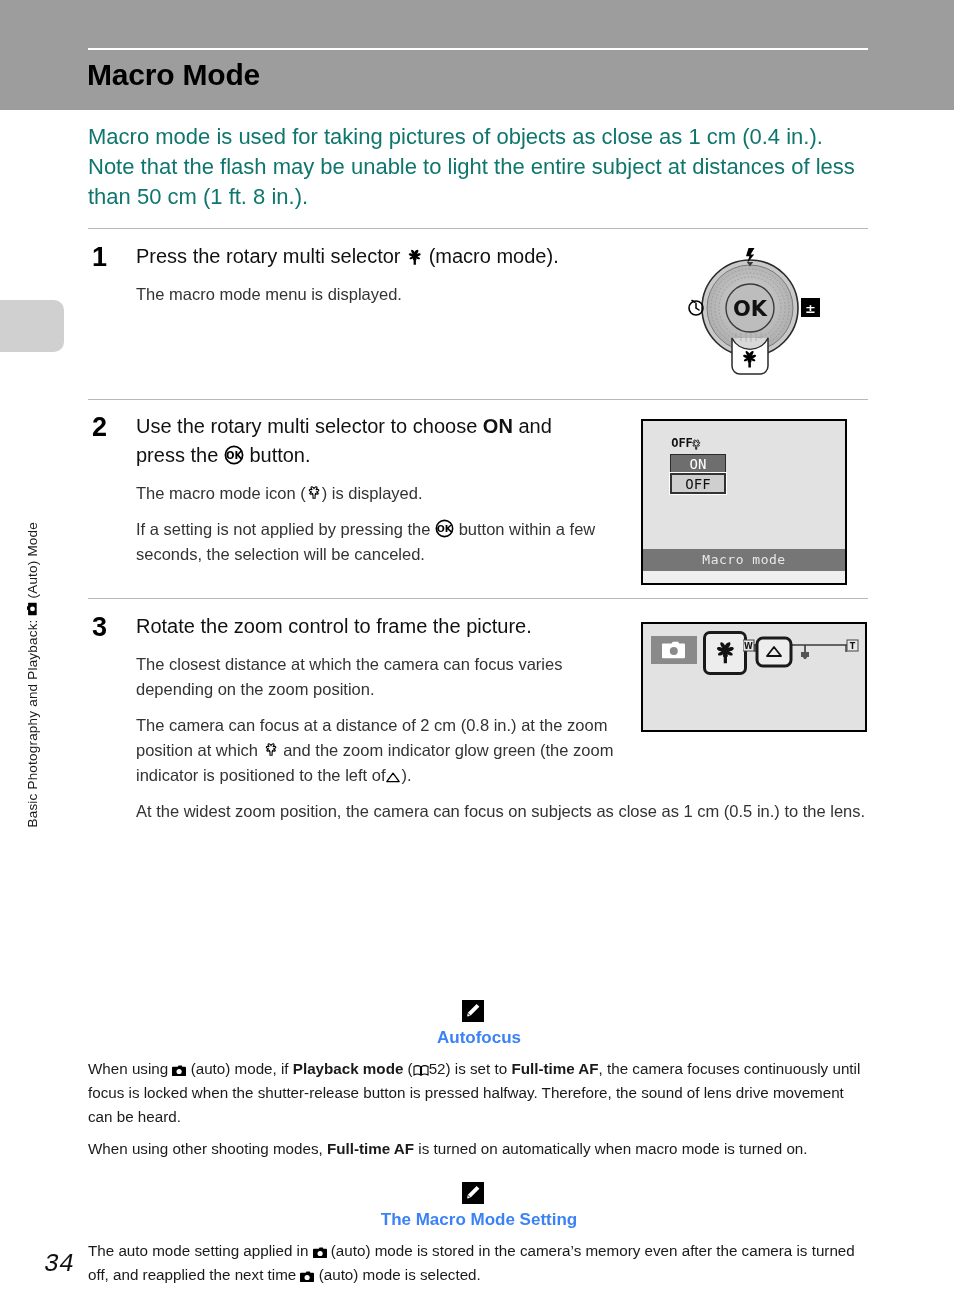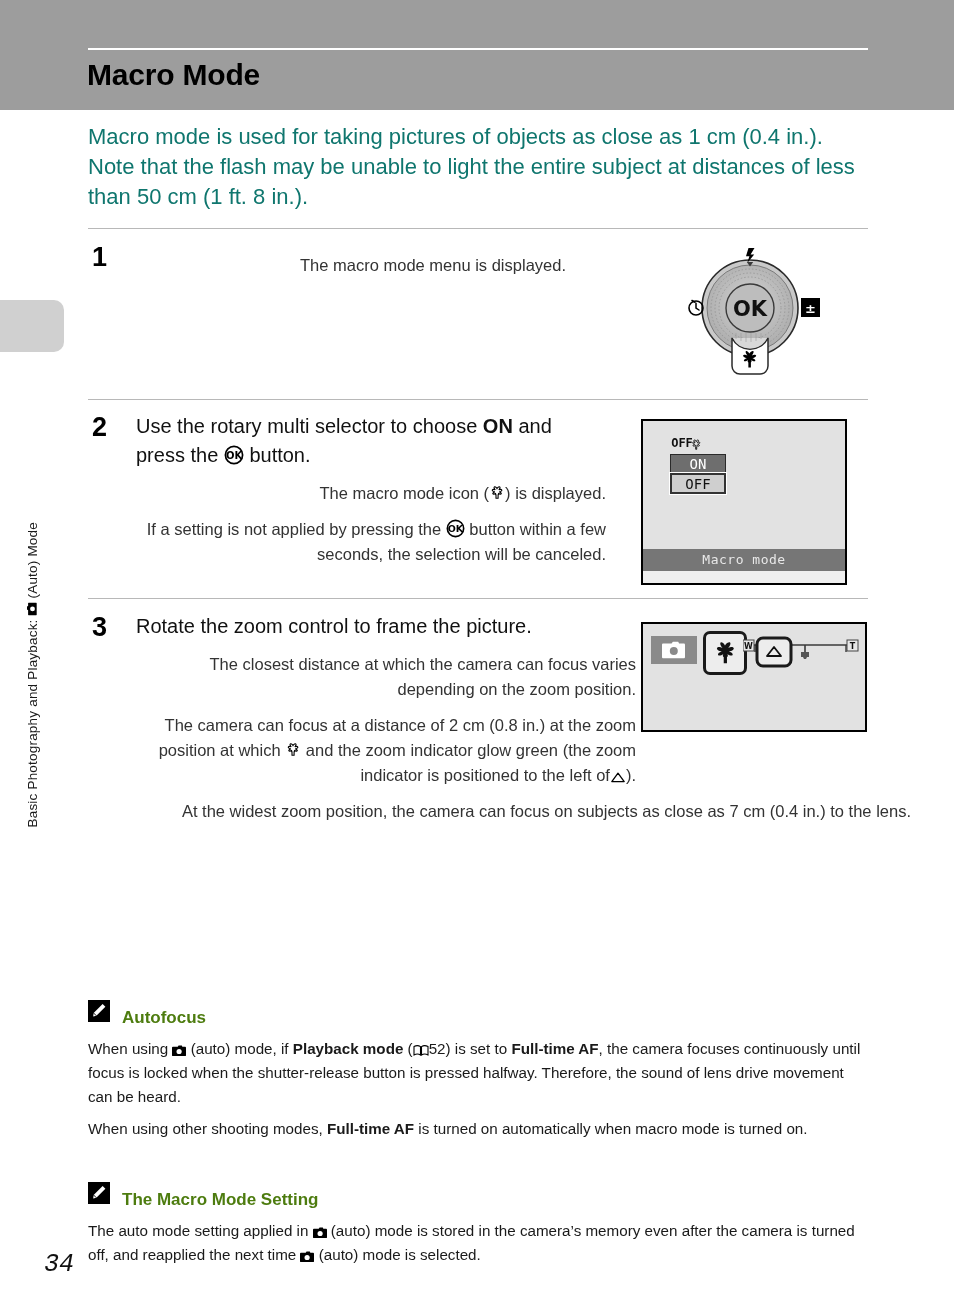--- a/index.html
+++ b/index.html
@@ -99,21 +99,20 @@
     line-height: 29px;
     color: #111;
     font-weight: normal;
   }
   .step-head b { font-weight: bold; }
   .step-sub {
     font-size: 16.5px;
     line-height: 25px;
     color: #333;
     margin-top: 11px;
-    text-align: right;
   }
 
   #step-1 { left: 92px; top: 242px; }
   #step-1 .step-body { width: 430px; }
   #step-2 { left: 92px; top: 412px; }
   #step-2 .step-body { width: 470px; }
   #step-3 { left: 92px; top: 612px; }
   #step-3 .step-body { width: 500px; }
   #step-3 .wide { width: 775px; }
 
@@ -215,23 +214,23 @@
   }
   #zoombar { position: absolute; left: 100px; top: 4px; width: 118px; height: 32px; }
 
   
   .note { position: absolute; left: 88px; width: 782px; }
   #note-1 { top: 1000px; }
   #note-2 { top: 1182px; }
   .note-head {
     font-size: 17px;
     font-weight: bold;
-    color: #4d7c0f;
+    color: #3b82f6;
     margin: 0 0 10px 0;
-    display: flex; align-items: flex-end;
+    display: flex; align-items: center; flex-direction: column;
   }
   .note-head .pen { margin-right: 12px; }
   .note-head .htxt { position: relative; top: 1px; }
   .note-p {
     font-size: 15.2px;
     line-height: 24px;
     color: #1a1a1a;
     margin: 0 0 8px 0;
   }
   .note-p b { font-weight: bold; }
@@ -268,20 +267,29 @@
 
 <div id="intro">Macro mode is used for taking pictures of objects as close as 1 cm (0.4 in.). Note that the flash may be unable to light the entire subject at distances of less than 50 cm (1 ft. 8 in.).</div>
 
 <div class="divider" id="div-1"></div>
 <div class="divider" id="div-2"></div>
 <div class="divider" id="div-3"></div>
 
 <div class="step" id="step-1">
   <div class="step-num">1</div>
   <div class="step-body">
+    <div class="step-head">
+      <span>Press the rotary multi selector</span>
+      <span class="ic">
+        <svg width="17" height="17" viewBox="0 0 17 17">
+          <path d="M8.5 3.2c1.0-2.0 3.0-2.7 3.6-2.2.6.5.2 2.4-1.3 3.9 1.9-1.1 3.7-.6 3.9.2.2.8-1.3 2.1-3.4 2.3 2.0.4 3.0 1.8 2.6 2.5-.4.7-2.2.6-3.7-.7.6 1.0.3 2.0-.3 2.1v4.5H7.6v-4.5c-.6-.1-.9-1.1-.3-2.1-1.5 1.3-3.3 1.4-3.7.7-.4-.7.6-2.1 2.6-2.5-2.1-.2-3.6-1.5-3.4-2.3.2-.8 2.0-1.3 3.9-.2C5.2 3.4 4.8 1.5 5.4 1c.6-.5 2.1.2 3.1 2.2z" fill="#000"></path>
+        </svg>
+      </span>
+      <span>(macro mode).</span>
+    </div>
     <div class="step-sub">The macro mode menu is displayed.</div>
   </div>
 </div>
 
 <div id="rotary">
   <svg width="160" height="140" viewBox="0 0 160 140">
     <defs>
       <radialGradient id="dialg" cx="50%" cy="45%" r="60%">
         <stop offset="0%" stop-color="#d4d4d4"></stop>
         <stop offset="100%" stop-color="#a9a9a9"></stop>
@@ -386,21 +394,21 @@
       <span>The camera can focus at a distance of 2 cm (0.8 in.) at the zoom position at which</span>
       <span class="ic">
         <svg width="16" height="16" viewBox="0 0 16 16">
             <path d="M8 2.5c.8-1.6 2.4-2.0 2.8-1.6.5.4.1 1.8-1.0 3.0 1.5-.9 2.9-.5 3.0.2.2.6-1.0 1.6-2.6 1.8 1.6.3 2.3 1.4 2.0 1.9-.3.6-1.7.4-2.9-.6.5.8.2 1.6-.2 1.6v3.5H7.0v-3.5c-.4 0-.7-.8-.2-1.6-1.2 1.0-2.6 1.2-2.9.6-.3-.5.4-1.6 2.0-1.9-1.6-.2-2.8-1.2-2.6-1.8.1-.7 1.5-1.1 3.0-.2-1.1-1.2-1.5-2.6-1.0-3.0.4-.4 2.0.0 2.7 1.6z" fill="none" stroke="#000" stroke-width="1.1"></path>
           </svg>
       </span>
       <span>and the zoom indicator glow green (the zoom indicator is positioned to the left of</span><span class="ic"><svg width="16" height="13" viewBox="0 0 16 13">
             <path d="M8 2.2 L14.2 10.6 L1.8 10.6 Z" fill="none" stroke="#000" stroke-width="1.3" stroke-linejoin="round"></path>
           </svg></span><span>).</span>
     </div>
-    <div class="step-sub wide">At the widest zoom position, the camera can focus on subjects as close as 7 cm (0.4 in.) to the lens.</div>
+    <div class="step-sub wide">At the widest zoom position, the camera can focus on subjects as close as 1 cm (0.5 in.) to the lens.</div>
   </div>
 </div>
 
 <div class="lcd" id="lcd-3">
   <div id="shoot-row">
     <div id="cam-chip">
       <svg width="24" height="18" viewBox="0 0 24 18">
           <path d="M6 2.6h3.6l1.3-1.9h5.3l.9 1.9h4.5c.9 0 1.4.5 1.4 1.4v11.9c0 .9-.5 1.4-1.4 1.4H1.4C.5 17.3 0 16.8 0 15.9V4c0-.9.5-1.4 1.4-1.4z" fill="#ffffff"></path>
           <circle cx="11.8" cy="10" r="4.0" fill="#8a8a8a"></circle>
         </svg>

